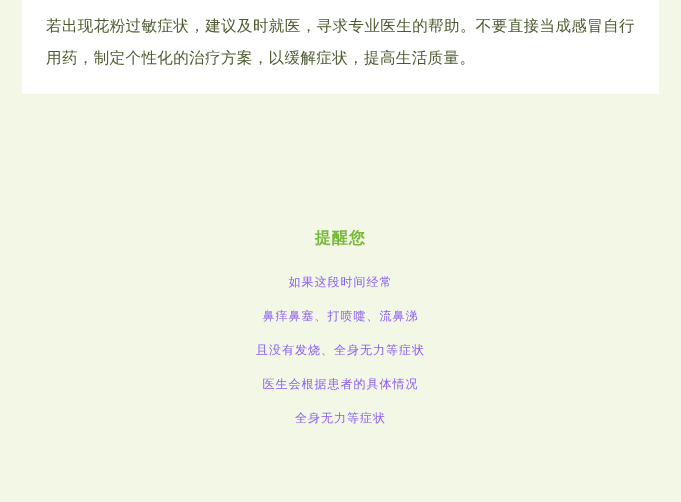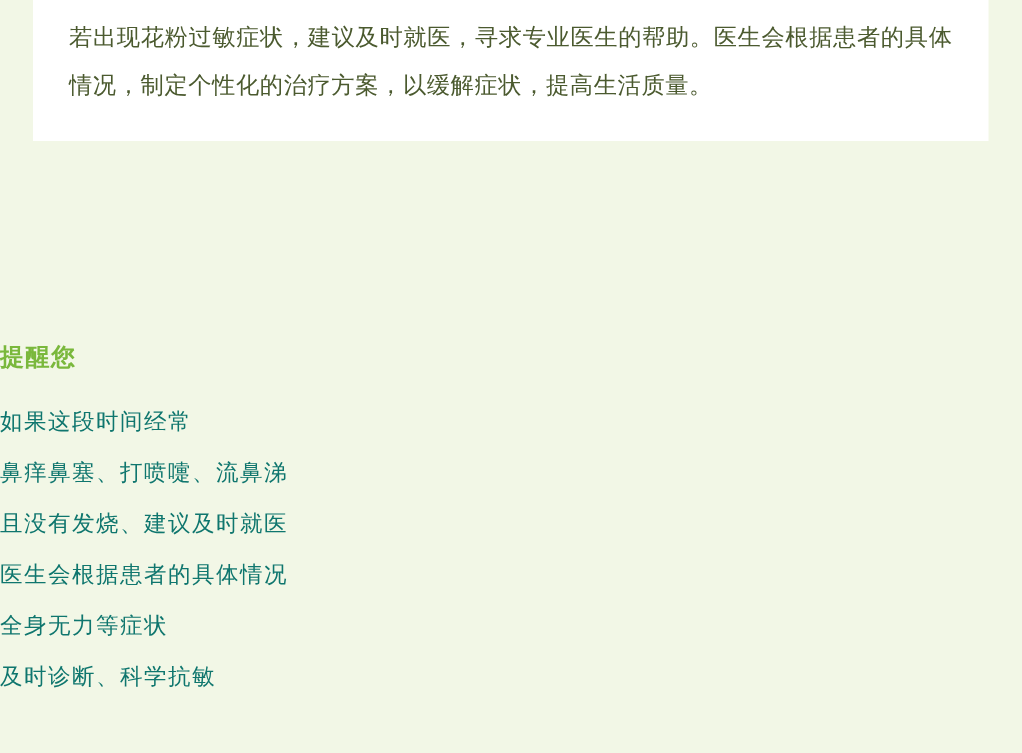--- a/index.html
+++ b/index.html
@@ -41,51 +41,50 @@
   }
   .article-card p + p {
     margin-top: 0px;
   }
   
   .reminder {
     position: absolute;
     left: 0;
     top: 228px;
     width: 681px;
-    text-align: left;
+    text-align: center;
   }
   .reminder-title {
     color: #7ab83c;
     font-size: 16px;
     font-weight: bold;
     letter-spacing: 1px;
     margin-bottom: 16px;
   }
   .reminder-line {
-    color: #0f766e;
-    font-size: 15px;
+    color: #8b5cf6;
+    font-size: 12px;
     line-height: 34px;
     letter-spacing: 1px;
   }
   .reminder-line.bold {
     font-weight: normal;
   }
 </style>
 </head>
 <body>
 
 <div class="page">
 
   <div class="article-card">
-    <p>若出现花粉过敏症状，建议及时就医，寻求专业医生的帮助。医生会根据患者的具体情况，制定个性化的治疗方案，以缓解症状，提高生活质量。</p>
+    <p>若出现花粉过敏症状，建议及时就医，寻求专业医生的帮助。不要直接当成感冒自行用药，制定个性化的治疗方案，以缓解症状，提高生活质量。</p>
   </div>
 
   <div class="reminder">
     <div class="reminder-title">提醒您</div>
     <div class="reminder-line">如果这段时间经常</div>
     <div class="reminder-line bold">鼻痒鼻塞、打喷嚏、流鼻涕</div>
-    <div class="reminder-line">且没有发烧、建议及时就医</div>
+    <div class="reminder-line">且没有发烧、全身无力等症状</div>
     <div class="reminder-line">医生会根据患者的具体情况</div>
     <div class="reminder-line bold">全身无力等症状</div>
-    <div class="reminder-line bold">及时诊断、科学抗敏</div>
   </div>
 
 </div>
 
 </body></html>

